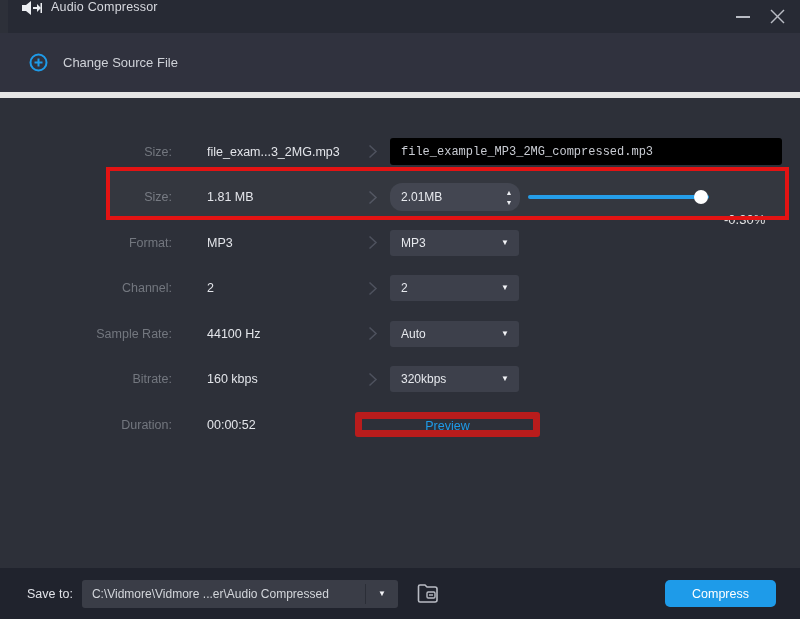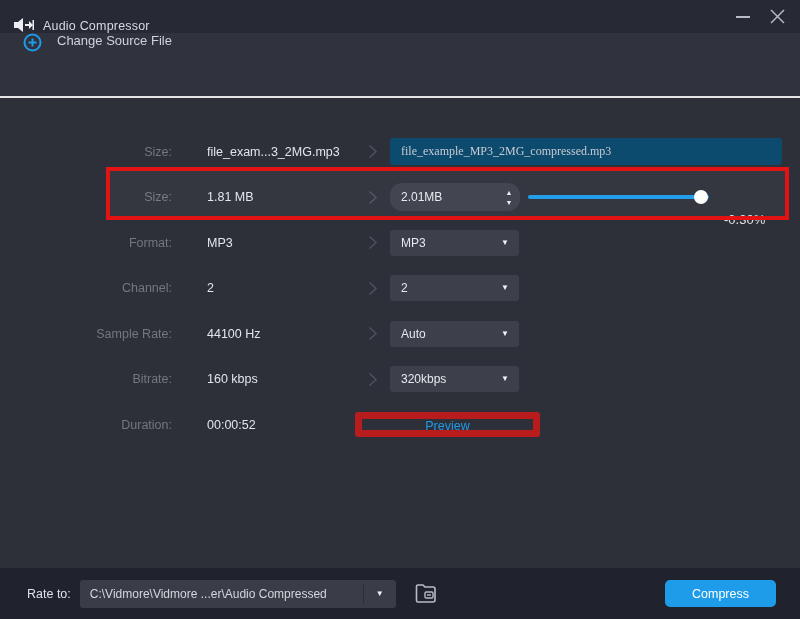--- a/index.html
+++ b/index.html
@@ -1,44 +1,44 @@
 <!DOCTYPE html>
 <html><head>
 <meta charset="utf-8">
 <style>
   * { margin:0; padding:0; box-sizing:border-box; }
   html,body { background:#16181f; }
   body { font-family:"Liberation Sans", sans-serif; }
   #app { position:relative; width:800px; height:619px; background:#2d3039; overflow:hidden; }
 
   
-  .titlebar { position:absolute; top:0; left:0; right:0; height:33px; background:#272a34;
-    display:flex; align-items:flex-end; padding-left:14px; }
+  .titlebar { position:absolute; top:0; left:8px; right:0; height:33px; background:#272a34;
+    display:flex; align-items:flex-start; padding-left:14px; }
   .app-icon { width:20px; height:16px; margin-right:9px; display:flex; align-items:center; }
   .title-text { color:#d7d9df; font-size:12.5px; letter-spacing:.2px; }
   .win-controls { position:absolute; right:6px; top:0; height:33px; display:flex; align-items:center; }
   .win-btn { width:34px; height:33px; display:flex; align-items:center; justify-content:center; cursor:pointer; }
   .min-glyph { width:14px; height:2px; background:#b9bcc4; }
 
   
   .toolbar { position:absolute; top:33px; left:0; right:0; height:65px; background:#30323e;
-    border-bottom:2px solid #e5e5e5; display:flex; align-items:flex-start; padding-left:23px; cursor:pointer; }
+    border-bottom:6px solid #e5e5e5; display:flex; align-items:center; padding-left:29px; cursor:pointer; }
   .plus-circle { width:19px; height:19px; margin-right:15px; }
   .toolbar-label { color:#cfd2d8; font-size:13px; }
 
   
   .content { position:absolute; top:99px; left:0; right:0; bottom:51px; background:#2d3039; padding-top:30px; }
   .row { height:45.5px; display:flex; align-items:center; }
   .col-label { width:172px; text-align:right; color:#73777f; font-size:12.5px; flex:0 0 auto; }
   .col-value { margin-left:35px; width:148px; color:#e3e5ea; font-size:12.5px; flex:0 0 auto;
     white-space:nowrap; overflow:hidden; }
   .col-chevron { width:35px; display:flex; justify-content:center; flex:0 0 auto; }
 
-  .text-input { width:392px; height:27px; background:#0c4a6e; border:none; border-radius:3px;
-    color:#c9ccd3; font-size:12px; padding:0 11px; outline:none; font-family:Liberation Serif, serif; }
+  .text-input { width:392px; height:27px; background:#000000; border:none; border-radius:3px;
+    color:#c9ccd3; font-size:12px; padding:0 11px; outline:none; font-family:Liberation Mono, monospace; }
 
   .spinner { width:130px; height:28px; background:#3d404b; border-radius:12px; display:flex;
     align-items:center; flex:0 0 auto; }
   .spinner input { flex:1; min-width:0; background:transparent; border:none; outline:none; color:#e8eaef;
     font-size:12px; padding:0 0 0 11px; font-family:"Liberation Sans", sans-serif; }
   .spin-btns { width:22px; display:flex; flex-direction:column; align-items:center; gap:3px; }
   .spin-btn { color:#eceef2; font-size:7px; line-height:7px; cursor:pointer; }
 
   .slider { position:relative; width:181px; height:14px; margin-left:8px; cursor:pointer; flex:0 0 auto; }
   .slider-track { position:absolute; left:0; right:0; top:5px; height:4px; border-radius:2px; background:#1e9be9; }
@@ -207,21 +207,21 @@
       <span class="col-label">Duration:</span>
       <span class="col-value">00:00:52</span>
       <button class="preview-btn">Preview</button>
     </div>
 
   </div>
 
   <div class="annotation-box"></div>
 
   <div class="footer">
-    <span class="save-label">Rate to:</span>
+    <span class="save-label">Save to:</span>
     <div class="path-combo">
       <span class="path-text">C:\Vidmore\Vidmore ...er\Audio Compressed</span>
       <span class="path-divider"></span>
       <span class="path-arrow-btn">
         <span>▼</span>
       </span>
     </div>
     <button class="folder-btn">
       <svg width="24" height="21" viewBox="0 0 24 21">
         <path d="M2.5 5.5 v-2 a1.5 1.5 0 0 1 1.5 -1.5 h5 l2 2 h8 a2 2 0 0 1 2 2 v11 a2 2 0 0 1 -2 2 h-15 a1.5 1.5 0 0 1 -1.5 -1.5 z" fill="none" stroke="#b9bcc4" stroke-width="1.6"></path>

